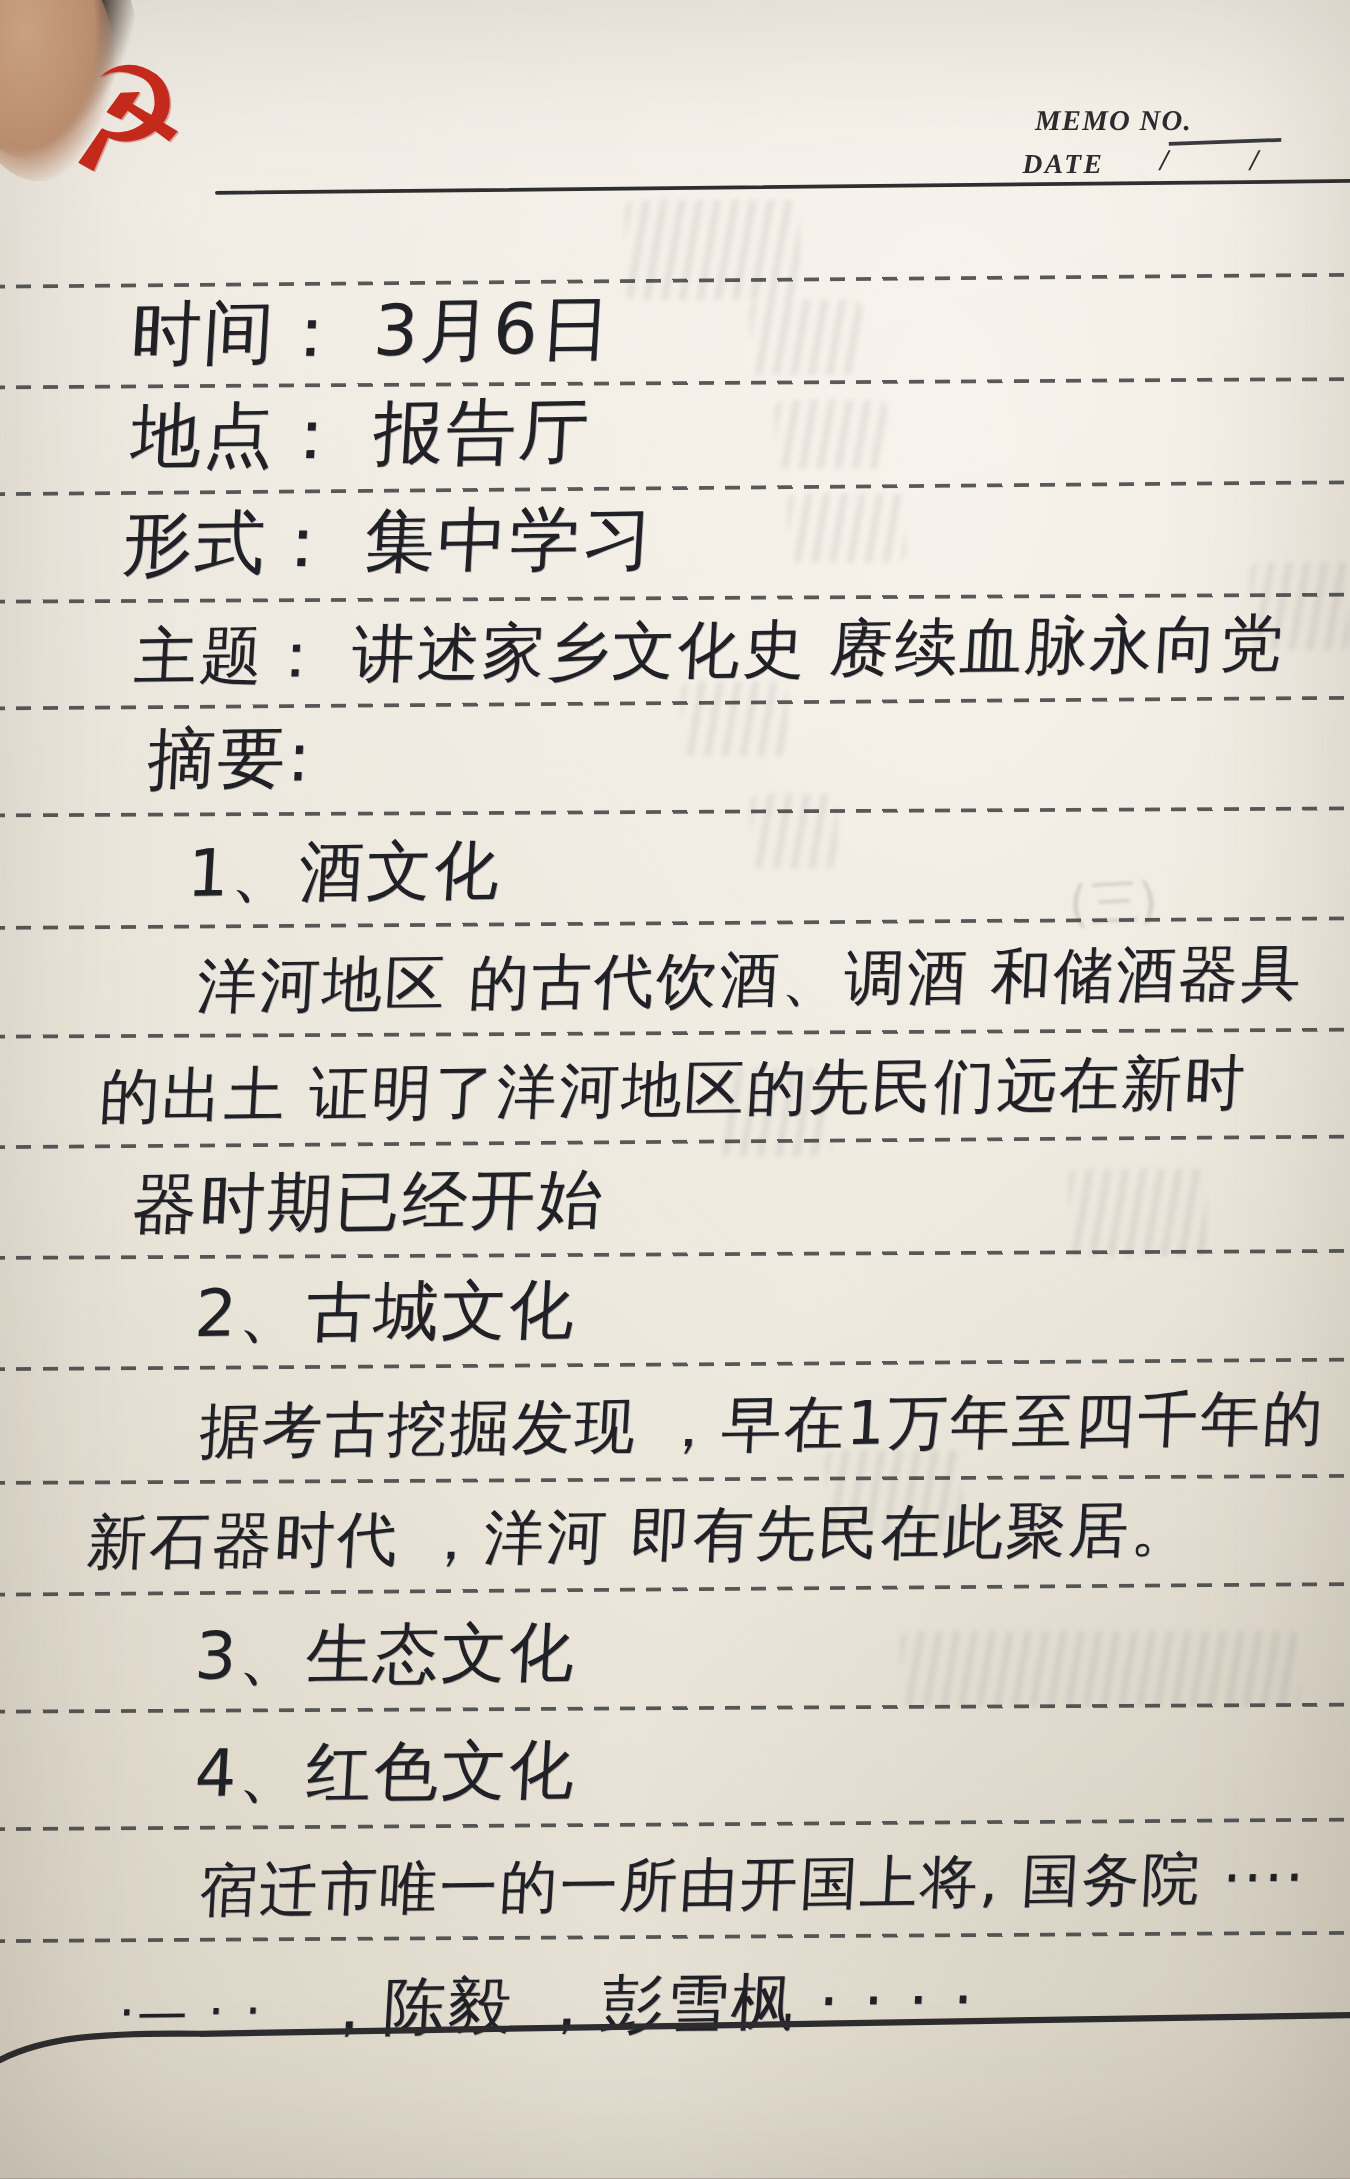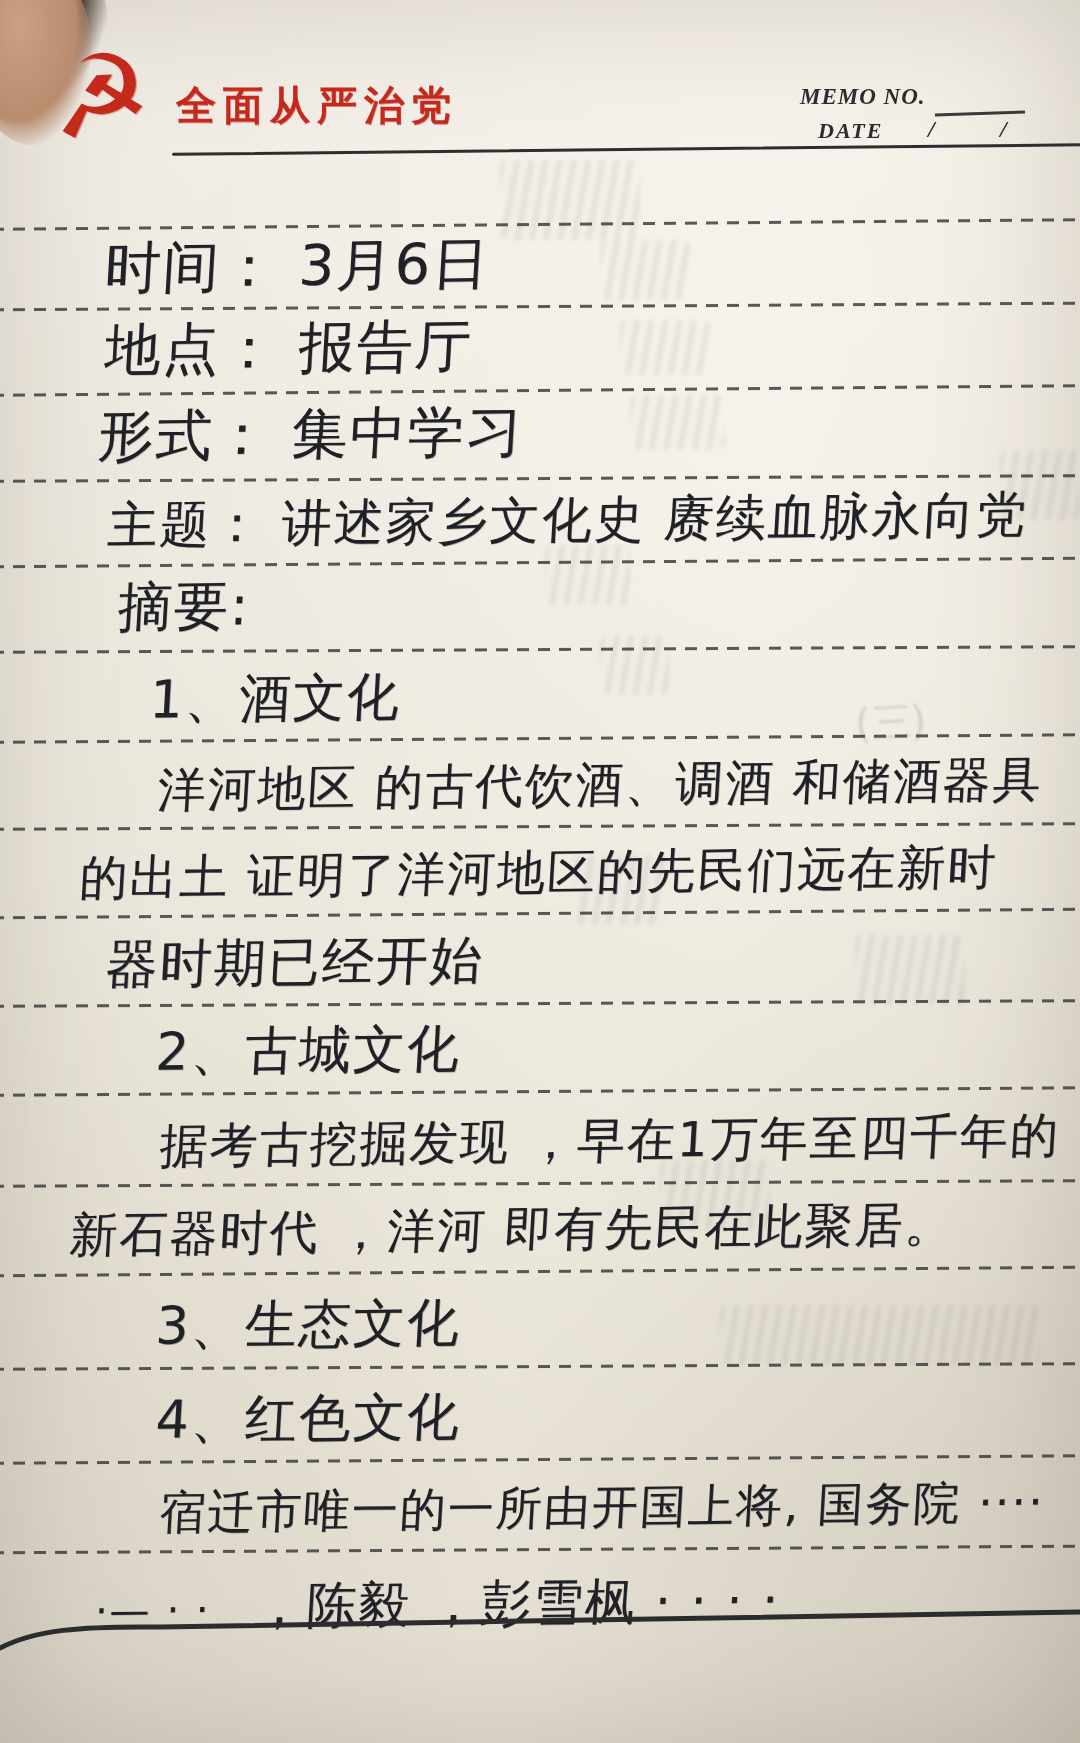--- a/index.html
+++ b/index.html
@@ -42,21 +42,21 @@
     color:#c32a1c;transform:rotate(-6deg);
     text-shadow:1px 1px 0 rgba(170,30,20,.35);
     font-family:"DejaVu Sans",sans-serif;
   }
   .header-title{
     position:absolute;left:176px;top:78px;
     font-size:40px;font-weight:bold;letter-spacing:7px;color:#c6281c;
     text-shadow:.5px .5px 0 rgba(180,30,20,.5);
   }
   .memo-no{
-    position:absolute;left:800px;top:84px;
+    position:absolute;left:828px;top:84px;
     font-family:"Liberation Serif","DejaVu Serif",serif;
     font-style:italic;font-weight:bold;font-size:23px;color:#2c2c30;letter-spacing:1px;
   }
   .memo-no-line{
     position:absolute;left:935px;top:112px;width:90px;height:2.5px;
     background:#3a3a3e;transform:rotate(-2deg);
   }
   .date-label{
     position:absolute;left:818px;top:118px;
     font-family:"Liberation Serif","DejaVu Serif",serif;
@@ -107,21 +107,20 @@
   <div class="ghost" style="left:1000px;top:450px;width:80px;height:70px"></div>
   <div class="ghost" style="left:545px;top:545px;width:85px;height:60px"></div>
   <div class="ghost" style="left:600px;top:635px;width:70px;height:60px"></div>
   <div class="ghost" style="left:575px;top:855px;width:90px;height:70px"></div>
   <div class="ghost" style="left:855px;top:935px;width:110px;height:70px"></div>
   <div class="ghost" style="left:660px;top:1160px;width:110px;height:70px"></div>
   <div class="ghost" style="left:720px;top:1305px;width:320px;height:60px"></div>
   <div class="ghost-text" style="left:855px;top:695px">(三)</div>
 
   <div class="emblem">☭</div>
-  <div class="header-title">全面从严治党</div>
   <div class="memo-no">MEMO NO.</div>
   <div class="memo-no-line"></div>
   <div class="date-label">DATE</div>
   <div class="date-slash1">/</div>
   <div class="date-slash2">/</div>
   <div class="header-rule"></div>
 
   <div class="rule" style="top:223px;transform:rotate(-.5deg)"></div>
   <div class="rule" style="top:305px;transform:rotate(-.35deg)"></div>
   <div class="rule" style="top:389px;transform:rotate(-.5deg)"></div>

